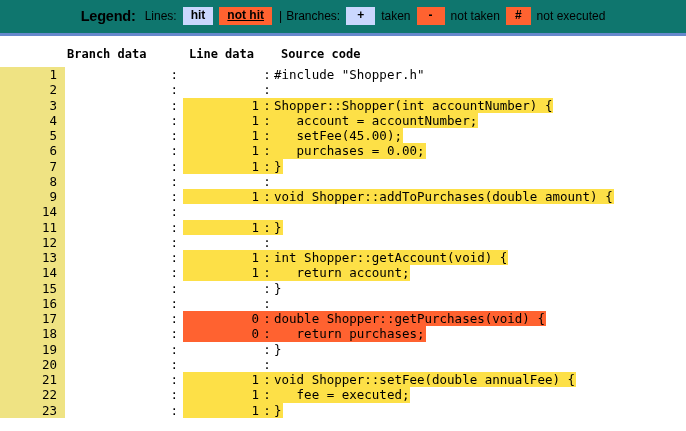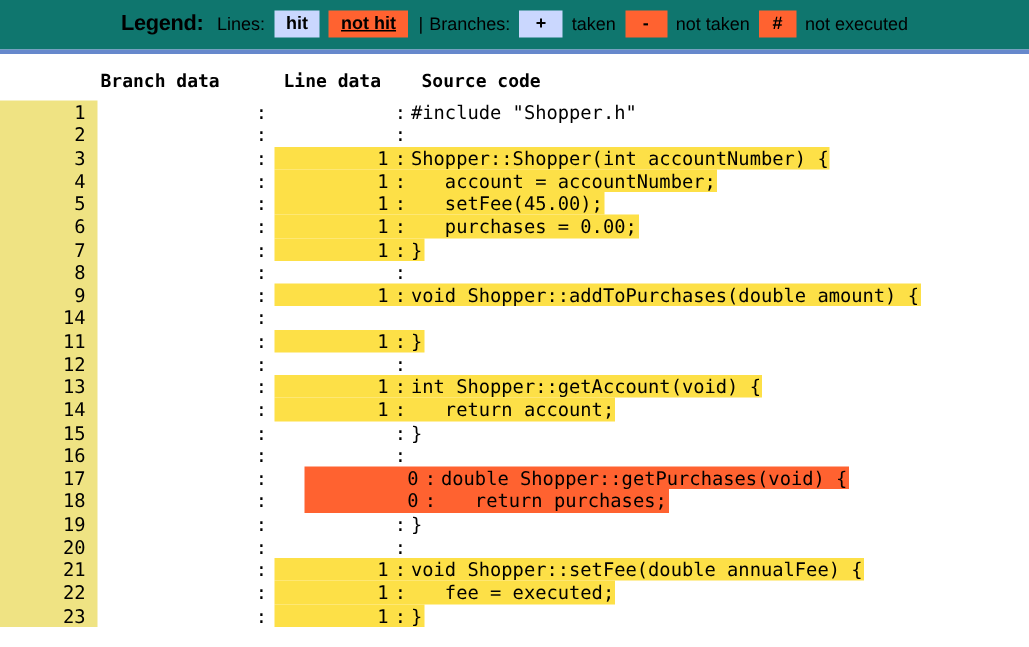--- a/index.html
+++ b/index.html
@@ -112,21 +112,21 @@
     text-align: right;
     color: #000;
   }
   .rowbody {
     position: absolute;
     left: 183px;
     height: 15.25px;
     display: inline-block;
   }
   .rowbody.hit    { background: #fde047; }
-  .rowbody.nothit { background: #ff6230; margin-left: 20px; }
+  .rowbody.nothit { background: #ff6230; }
   .rowbody.none   { background: transparent; }
   .linedata {
     display: inline-block;
     width: 76px;
     text-align: right;
     padding-right: 1px;
   }
   .colon {
     display: inline-block;
     width: 14px;

